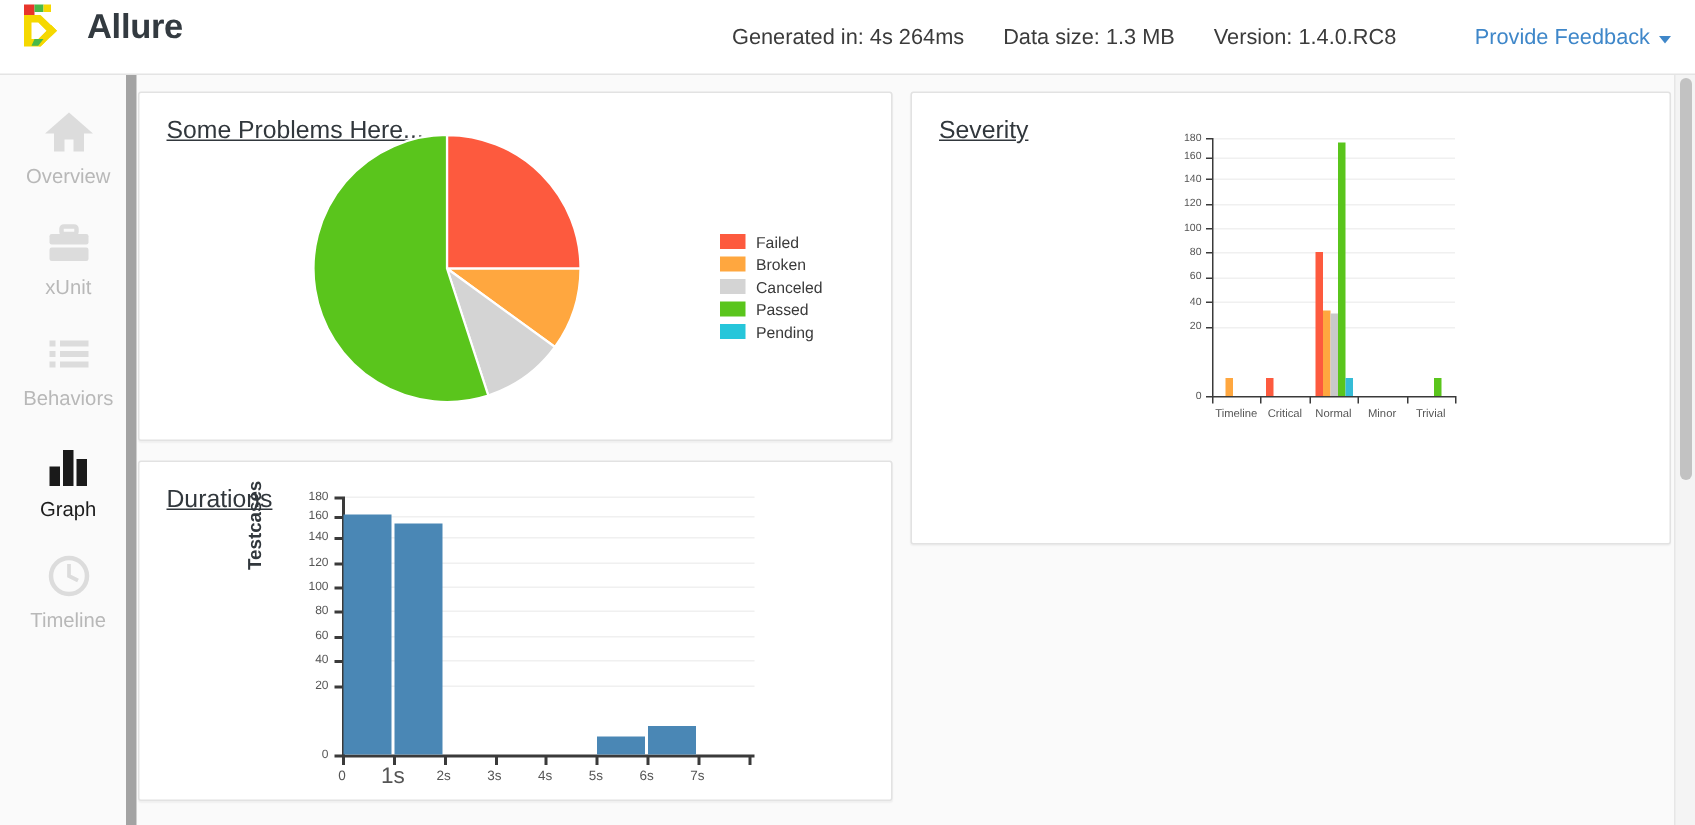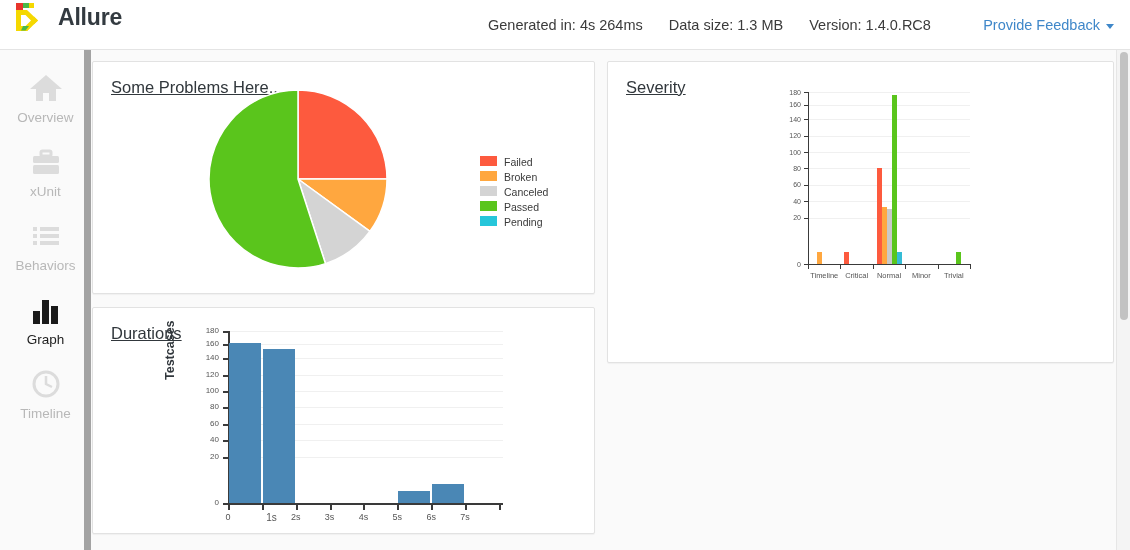--- a/index.html
+++ b/index.html
@@ -321,21 +321,21 @@
       <div class="ytick-label" style="left: 4px; top: 6.01px; font-size: 8px;">180</div>
       <div class="axis-line" style="left: 35px; top: 182px; width: 275px; height: 2px;"></div>
       <div class="axis-line" style="left: 35px; top: 10.01px; width: 2px; height: 173.99px;"></div>
       <div class="bar" style="left: 36px; top: 22.113px; width: 31.8571px; height: 159.887px; background: rgb(74, 135, 181);"></div>
       <div class="bar" style="left: 69.8571px; top: 27.846px; width: 31.8571px; height: 154.154px; background: rgb(74, 135, 181);"></div>
       <div class="bar" style="left: 205.286px; top: 170.398px; width: 31.8571px; height: 11.6025px; background: rgb(74, 135, 181);"></div>
       <div class="bar" style="left: 239.143px; top: 163.436px; width: 31.8571px; height: 18.564px; background: rgb(74, 135, 181);"></div>
       <div class="xtick-mark" style="left: 35px; top: 183px; width: 2px; height: 6px;"></div>
       <div class="xtick-label" style="left: 20px; top: 192px; width: 30px; font-size: 9px;">0</div>
       <div class="xtick-mark" style="left: 68.8571px; top: 183px; width: 2px; height: 6px;"></div>
-      <div class="xtick-label" style="left: 53.8571px; top: 192px; width: 30px; font-size: 10px; text-align: right;">1s</div>
+      <div class="xtick-label" style="left: 53.8571px; top: 192px; width: 30px; font-size: 15px;">1s</div>
       <div class="xtick-mark" style="left: 102.714px; top: 183px; width: 2px; height: 6px;"></div>
       <div class="xtick-label" style="left: 87.7143px; top: 192px; width: 30px; font-size: 9px;">2s</div>
       <div class="xtick-mark" style="left: 136.571px; top: 183px; width: 2px; height: 6px;"></div>
       <div class="xtick-label" style="left: 121.571px; top: 192px; width: 30px; font-size: 9px;">3s</div>
       <div class="xtick-mark" style="left: 170.429px; top: 183px; width: 2px; height: 6px;"></div>
       <div class="xtick-label" style="left: 155.429px; top: 192px; width: 30px; font-size: 9px;">4s</div>
       <div class="xtick-mark" style="left: 204.286px; top: 183px; width: 2px; height: 6px;"></div>
       <div class="xtick-label" style="left: 189.286px; top: 192px; width: 30px; font-size: 9px;">5s</div>
       <div class="xtick-mark" style="left: 238.143px; top: 183px; width: 2px; height: 6px;"></div>
       <div class="xtick-label" style="left: 223.143px; top: 192px; width: 30px; font-size: 9px;">6s</div>

